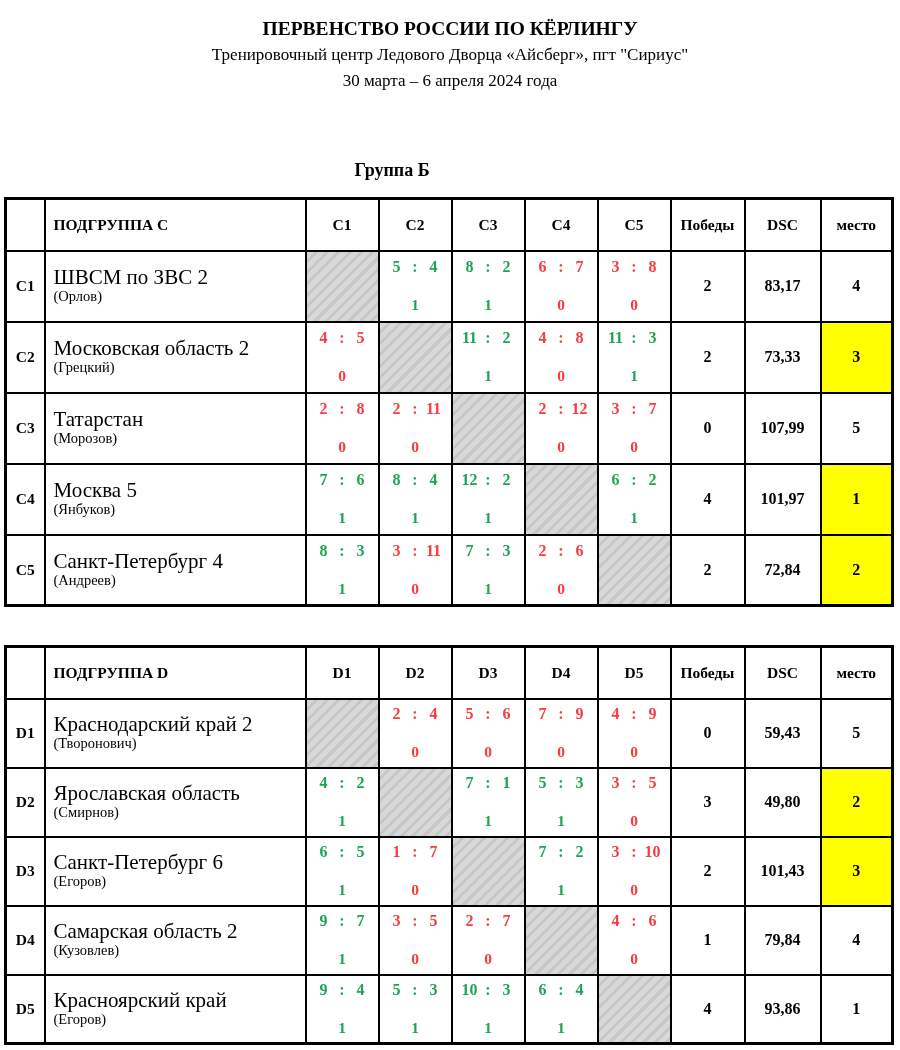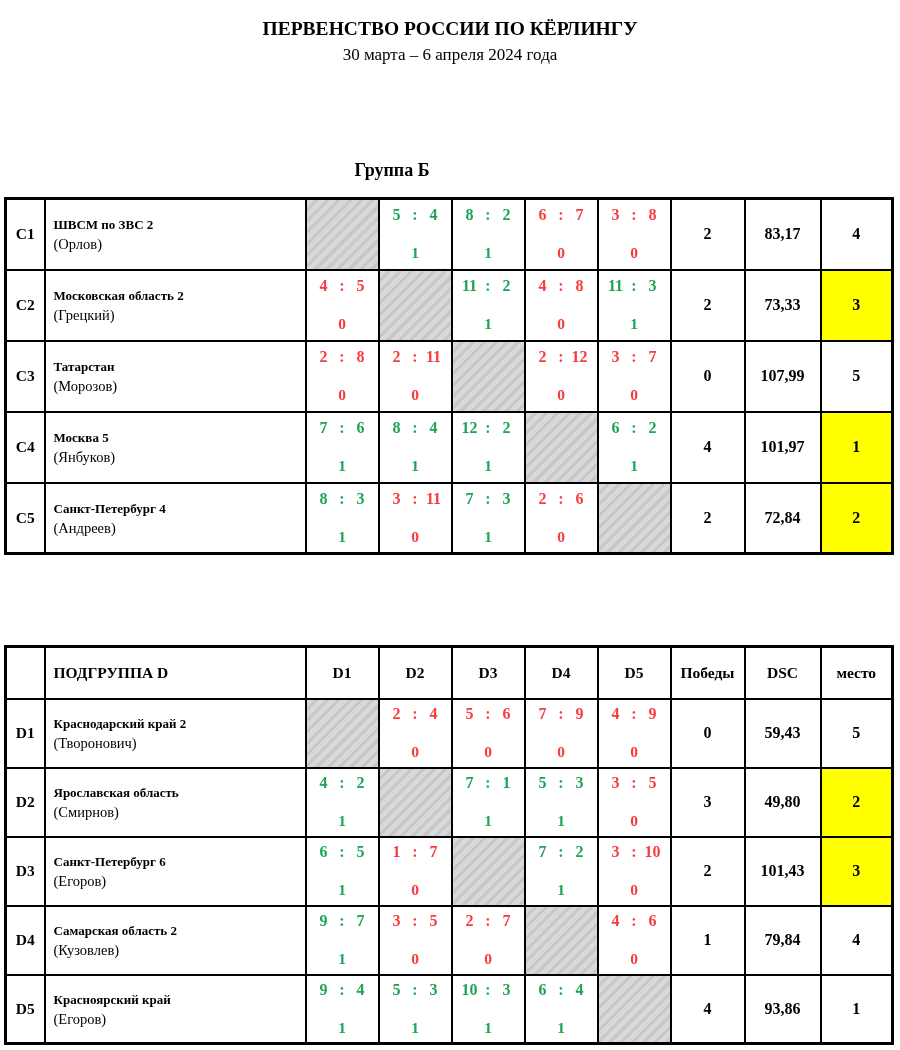--- a/index.html
+++ b/index.html
@@ -35,58 +35,71 @@
     padding:0;overflow:hidden}
   .grid-c tr{height:71px}
   .grid-c tr.head{height:52px}
   .grid-d tr{height:69px}
   .grid-d tr.head{height:52px}
   td.corner{}
   .head td{font-weight:bold;font-size:15.5px}
   td.name-h{text-align:left;padding-left:8px}
   td.rowid{font-weight:bold;font-size:15.5px}
   td.team{text-align:left;padding-left:8px}
-  .tname{font-weight:bold;font-size:13px;line-height:20px}
+  .tname{font-weight:normal;font-size:21px;line-height:20px}
   .skip{font-size:14.5px;line-height:18px}
   td.self{background:repeating-linear-gradient(135deg,#d8d8d8 0 5px,#c7c7c7 5px 8px)}
   .reswrap{height:56px;display:flex;flex-direction:column;justify-content:space-between;
     font-weight:bold}
   .score{display:flex;justify-content:space-between;padding:0 9px;font-size:16px;line-height:18px}
   .sa,.sb{min-width:16px;text-align:center}
   .pts{font-size:15.5px;line-height:18px;text-align:center}
   td.num{font-weight:bold;font-size:16px}
 </style>
 </head>
 <body>
 
 <div class="page">
 
 
   <div class="titles">
     <div class="t1">ПЕРВЕНСТВО РОССИИ ПО КЁРЛИНГУ</div>
+    <div class="t3">Тренировочный центр Ледового Дворца «Айсберг», пгт "Сириус"</div>
     <div class="t4">30 марта – 6 апреля 2024 года</div>
   </div>
 
   <div class="group-title">Группа Б</div>
 
   <div id="tables">
       <table class="grid grid-c">
         <colgroup>
           <col style="width: 39px;">
           <col style="width: 261px;">
           <col style="width: 73px;">
           <col style="width: 73px;">
           <col style="width: 73px;">
           <col style="width: 73px;">
           <col style="width: 73px;">
           <col style="width: 74px;">
           <col style="width: 76px;">
           <col style="width: 72px;">
         </colgroup>
         <tbody>
+          <tr class="head">
+            <td class="corner"></td>
+            <td class="name-h">ПОДГРУППА C</td>
+            <td class="ch">C1</td>
+            <td class="ch">C2</td>
+            <td class="ch">C3</td>
+            <td class="ch">C4</td>
+            <td class="ch">C5</td>
+            <td class="ch">Победы</td>
+            <td class="ch">DSC</td>
+            <td class="ch">место</td>
+          </tr>
           <tr>
             <td class="rowid">C1</td>
             <td class="team">
               <div class="tname">ШВСМ по ЗВС 2</div>
               <div class="skip">(Орлов)</div>
             </td>
             <td class="self"></td>
             <td class="res">
               <div class="reswrap">
                 <div class="score" style="color: rgb(31, 163, 86);">

